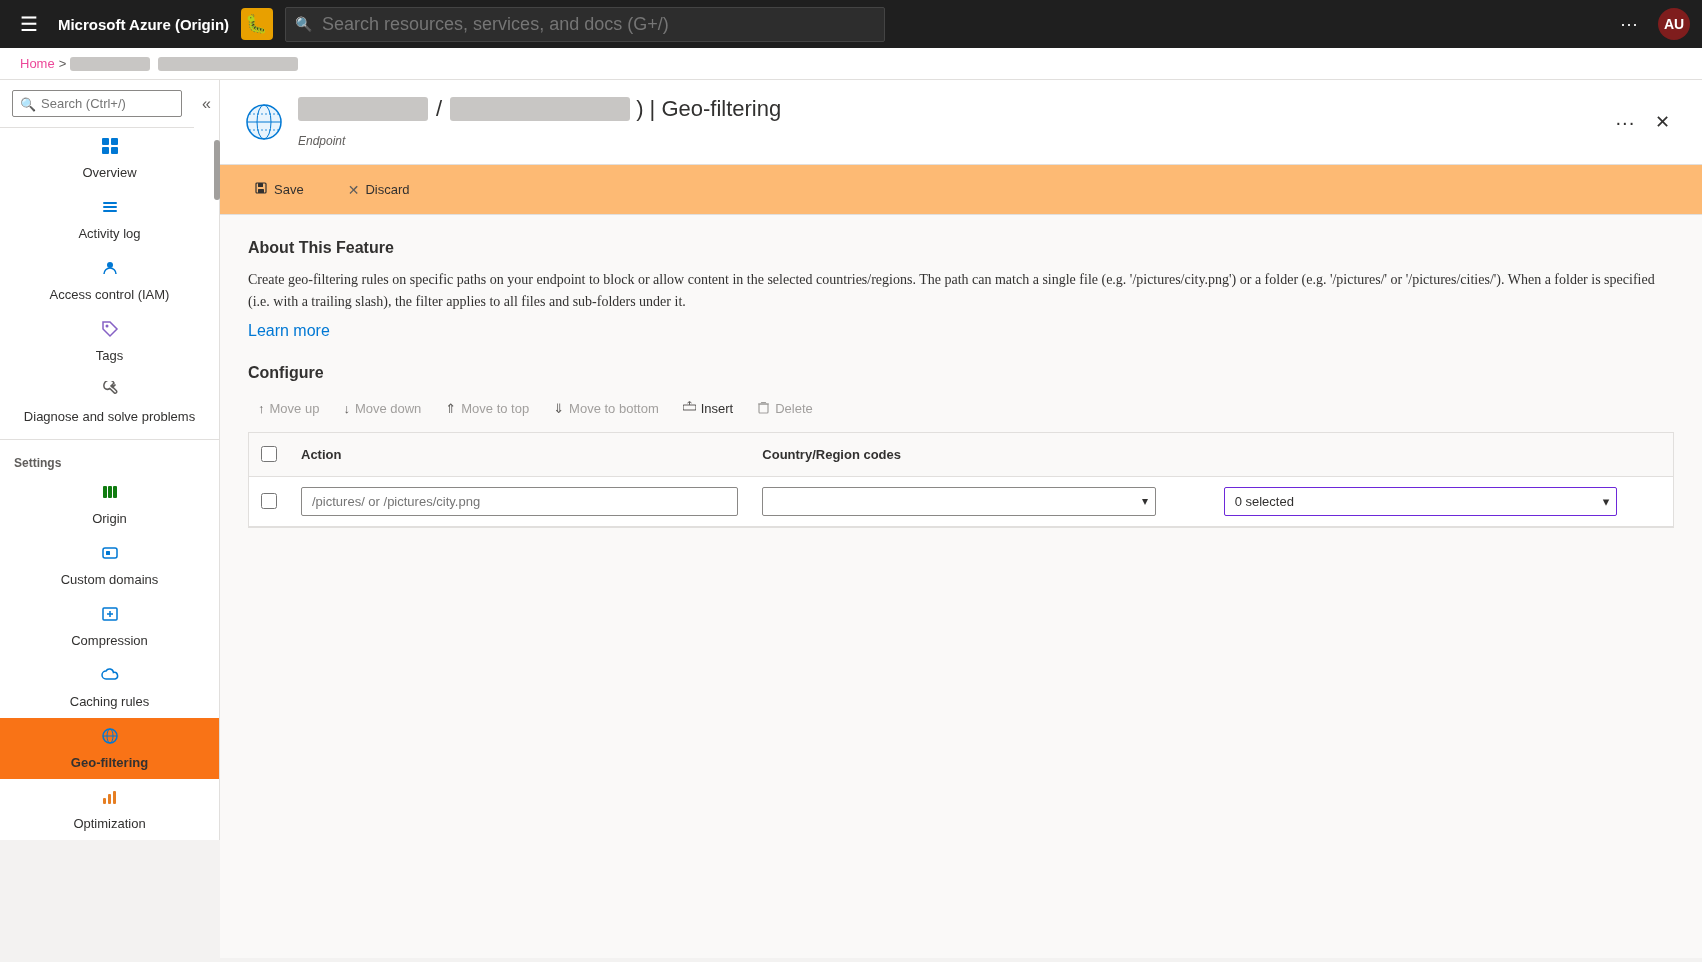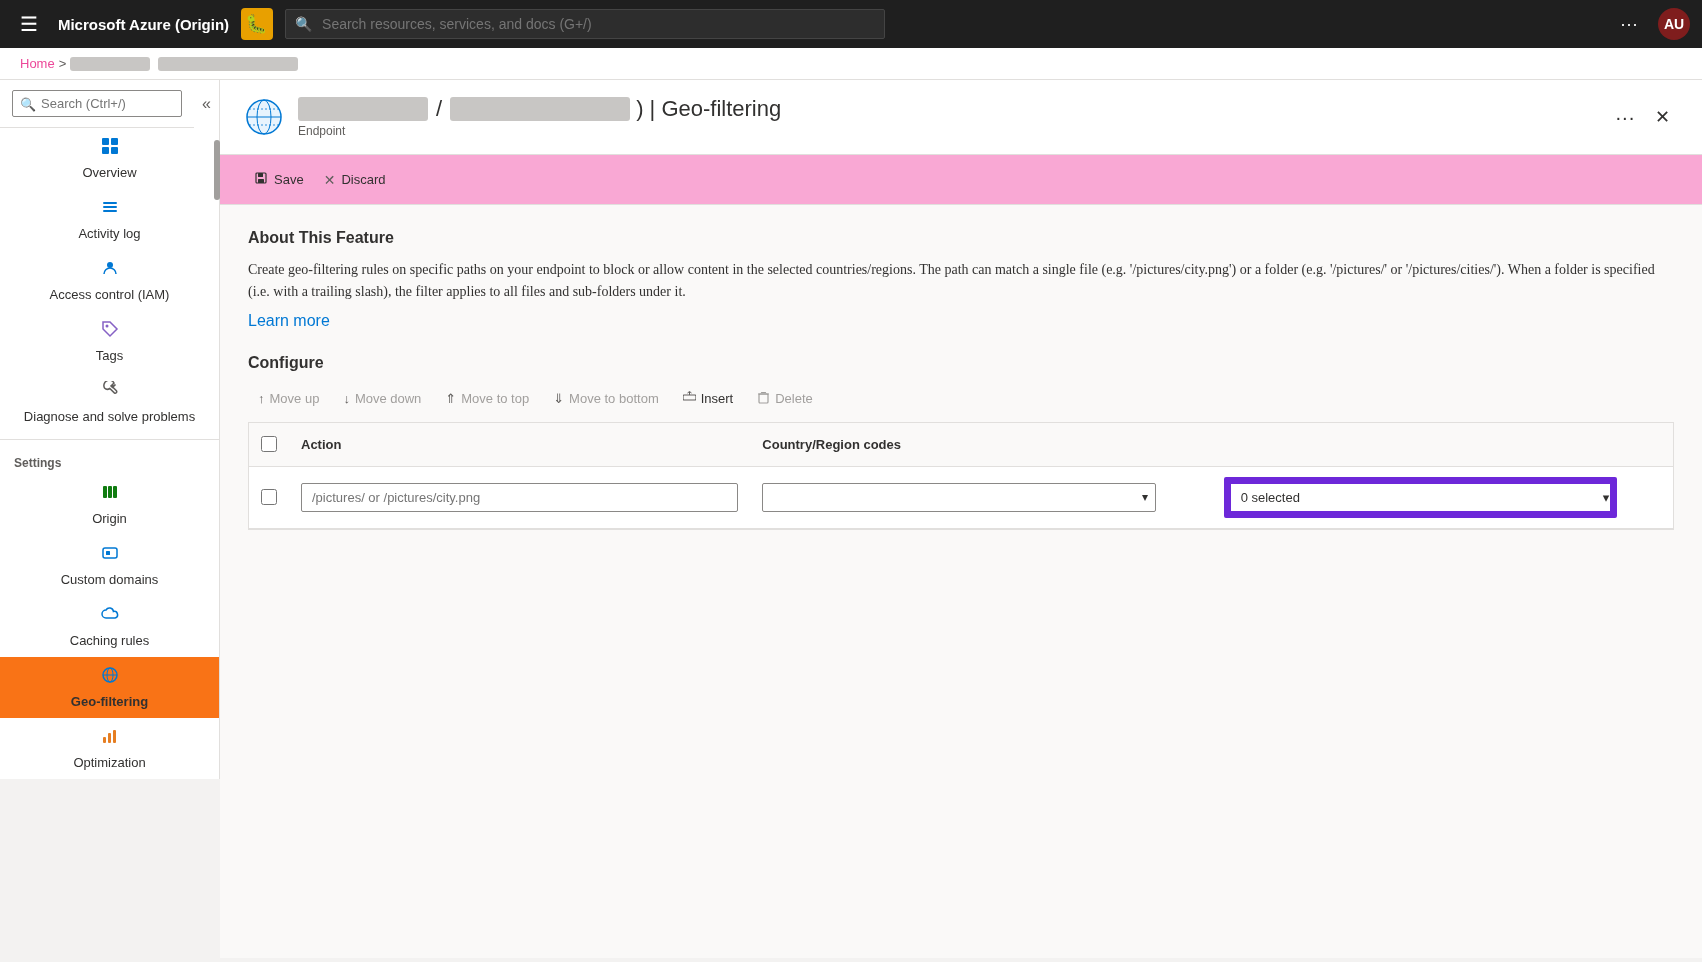--- a/index.html
+++ b/index.html
@@ -7,21 +7,21 @@
 
     
     .top-nav {
       display: flex; align-items: center; background: #1f1f1f; color: #fff;
       height: 48px; padding: 0 12px; gap: 12px; position: relative; z-index: 100;
     }
     .top-nav-menu { font-size: 20px; cursor: pointer; background: none; border: none; color: #fff; padding: 4px 8px; }
     .top-nav-title { font-size: 15px; font-weight: 600; white-space: nowrap; }
     .top-nav-bug { background: #e8a000; border: none; border-radius: 4px; width: 32px; height: 32px; display: flex; align-items: center; justify-content: center; cursor: pointer; font-size: 18px; }
     .top-nav-search { flex: 1; max-width: 600px; }
-    .top-nav-search input { width: 100%; padding: 6px 12px 6px 36px; border-radius: 2px; border: 1px solid #444; background: #2d2d2d; color: #ccc; font-size: 14px; }
+    .top-nav-search input { width: 100%; padding: 6px 12px 6px 36px; border-radius: 2px; border: 1px solid #444; background: #2d2d2d; color: #ccc; font-size: 18px; }
     .search-wrap { position: relative; }
     .search-wrap .s-icon { position: absolute; left: 10px; top: 50%; transform: translateY(-50%); color: #aaa; font-size: 14px; }
     .top-nav-dots { margin-left: auto; background: none; border: none; color: #fff; font-size: 18px; cursor: pointer; padding: 4px 8px; }
     .top-nav-avatar { width: 32px; height: 32px; border-radius: 50%; background: #7f1d1d; display: flex; align-items: center; justify-content: center; color: #fff; font-weight: 700; overflow: hidden; cursor: pointer; }
 
     
     .breadcrumb-bar {
       background: #fff; padding: 8px 20px; display: flex; align-items: center; gap: 4px; font-size: 13px; border-bottom: 1px solid #e1dfdd;
     }
     .breadcrumb-bar a { color: #ec4899; text-decoration: none; }
@@ -46,26 +46,26 @@
     .sidebar-section-title { padding: 10px 14px 4px; font-size: 12px; font-weight: 600; color: #605e5c; text-transform: none; }
 
     
     .content-area { flex: 1; background: #faf9f8; overflow-y: auto; display: flex; flex-direction: column; }
 
     
     .page-header { background: #fff; padding: 16px 24px; border-bottom: 1px solid #e1dfdd; display: flex; align-items: center; gap: 14px; }
     .page-header-globe { width: 40px; height: 40px; display: flex; align-items: center; justify-content: center; flex-shrink: 0; }
     .page-header-info .page-title-blurred { display: flex; align-items: center; gap: 6px; font-size: 22px; font-weight: 300; color: #323130; }
     .blur-block { display: inline-block; background: #c8c6c4; border-radius: 3px; height: 24px; vertical-align: middle; }
-    .page-header-subtitle { font-size: 12px; color: #605e5c; margin-top: 2px; }
+    .page-header-subtitle { font-size: 12px; color: #605e5c; margin-top: 12px; font-style: italic; }
     .page-header-actions { margin-left: auto; display: flex; gap: 4px; }
     .page-header-actions button { background: none; border: none; cursor: pointer; color: #323130; font-size: 18px; padding: 6px 8px; }
 
     
-    .toolbar { background: #f9a8d4; padding: 10px 24px; border-bottom: 1px solid #e1dfdd; display: flex; gap: 0; align-items: center; }
+    .toolbar { background: #fdba74; padding: 10px 24px; border-bottom: 1px solid #e1dfdd; display: flex; gap: 24px; align-items: center; }
     .toolbar-btn { display: flex; align-items: center; gap: 6px; background: none; border: none; cursor: pointer; font-size: 13px; color: #323130; padding: 6px 10px; }
     .toolbar-btn .btn-icon { font-size: 14px; color: #605e5c; }
 
     
     .main-content { padding: 24px 28px; }
 
     .section-title { font-size: 16px; font-weight: 600; margin-bottom: 12px; }
     .description-text { font-size: 14px; color: #323130; line-height: 1.6; margin-bottom: 8px; font-family: Liberation Serif, serif; }
     .learn-more-link { color: #0078d4; text-decoration: none; font-size: 16px; }
 
@@ -83,21 +83,21 @@
     .rules-table-header .col { padding: 6px 12px; font-size: 13px; font-weight: 600; color: #323130; }
     .rules-table-header .col:first-child { display: flex; align-items: center; justify-content: center; padding: 0; }
     .rules-table-row { display: grid; grid-template-columns: 40px 1fr 1fr 1fr; border-bottom: 1px solid #e1dfdd; }
     .rules-table-row .cell { padding: 10px 12px; font-size: 13px; display: flex; align-items: center; }
     .rules-table-row .cell:first-child { justify-content: center; padding: 0; }
     .path-input { width: 100%; padding: 6px 10px; border: 1px solid #8a8886; border-radius: 2px; font-size: 13px; color: #323130; }
     .select-wrap { position: relative; width: 90%; }
     .select-wrap select { width: 100%; padding: 6px 32px 6px 10px; border: 1px solid #8a8886; border-radius: 2px; font-size: 13px; appearance: none; background: #fff; cursor: pointer; }
     .select-wrap .chev { position: absolute; right: 8px; top: 50%; transform: translateY(-50%); color: #323130; pointer-events: none; font-size: 12px; }
     .region-select-wrap { position: relative; width: 90%; }
-    .region-select-wrap .rs-display { width: 100%; padding: 6px 32px 6px 10px; border: 7px solid #6d28d9; border-radius: 2px; font-size: 13px; background: #fff; cursor: pointer; display: flex; align-items: center; justify-content: space-between; }
+    .region-select-wrap .rs-display { width: 100%; padding: 6px 32px 6px 10px; border: 1px solid #6d28d9; border-radius: 2px; font-size: 13px; background: #fff; cursor: pointer; display: flex; align-items: center; justify-content: space-between; }
     .region-select-wrap .chev { position: absolute; right: 8px; top: 50%; transform: translateY(-50%); pointer-events: none; }
 
     input[type="checkbox"] { width: 16px; height: 16px; cursor: pointer; }
 
     
     .sidebar-wrapper { position: relative; width: 220px; flex-shrink: 0; }
     .sidebar-scrollbar { position: absolute; right: 0; top: 60px; width: 6px; height: 60px; background: #a19f9d; border-radius: 3px; }
   </style>
 </head>
 <body>
@@ -206,20 +206,29 @@
       <div class="sidebar-item">
         <span class="icon">
           <svg width="18" height="18" viewBox="0 0 18 18">
               <rect x="2" y="4" width="14" height="10" rx="2" fill="none" stroke="#0078d4" stroke-width="1.5"></rect>
               <rect x="5" y="7" width="4" height="4" fill="#0078d4" rx="0.5"></rect>
             </svg>
         </span>
         <span>Custom domains</span>
       </div>
 
+      <div class="sidebar-item">
+        <span class="icon">
+          <svg width="18" height="18" viewBox="0 0 18 18">
+              <rect x="2" y="3" width="14" height="12" rx="1" fill="none" stroke="#0078d4" stroke-width="1.5"></rect>
+              <path d="M6 9h6M9 6v6" stroke="#0078d4" stroke-width="1.5"></path>
+            </svg>
+        </span>
+        <span>Compression</span>
+      </div>
 
       <div class="sidebar-item">
         <span class="icon">
           <svg width="18" height="18" viewBox="0 0 18 18">
               <path d="M14 13H5a4 4 0 010-8 4 4 0 017.42 1.5A3 3 0 0114 13z" fill="none" stroke="#0078d4" stroke-width="1.5"></path>
             </svg>
         </span>
         <span>Caching rules</span>
       </div>
 

